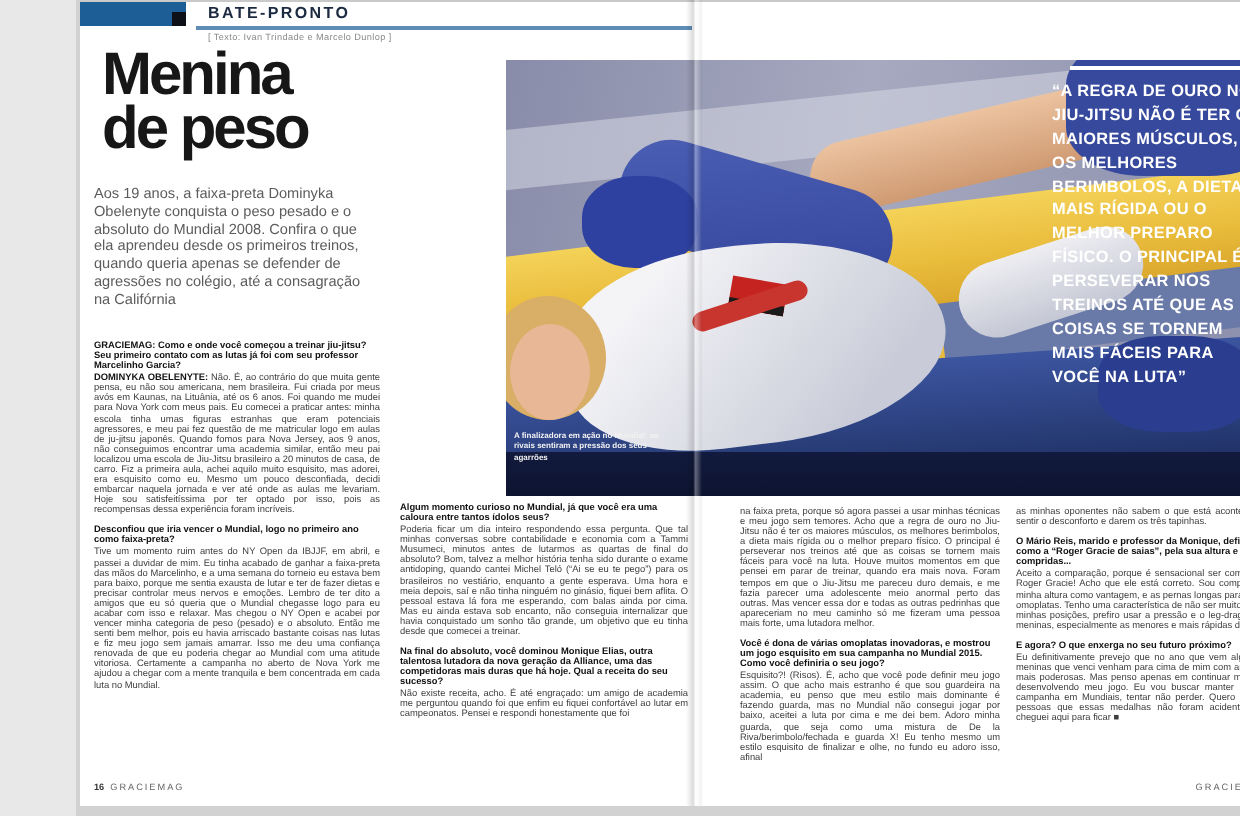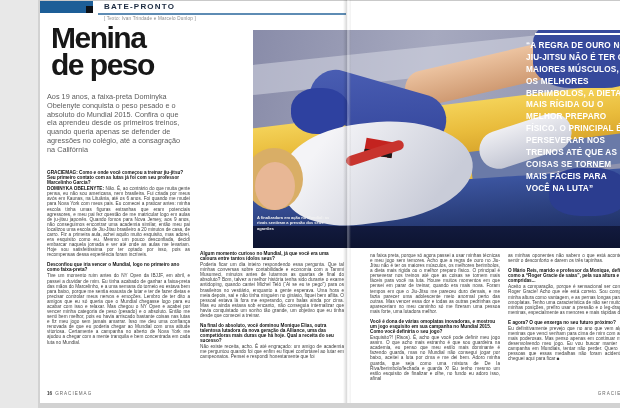--- a/index.html
+++ b/index.html
@@ -83,21 +83,21 @@
   <div class="kicker-sq"></div>
   <div class="kicker">BATE-PRONTO</div>
   <div class="kicker-rule"></div>
   <div class="byline">[ Texto: Ivan Trindade e Marcelo Dunlop ]</div>
 
   <div class="title">
     <div>Menina</div>
     <div>de peso</div>
   </div>
 
-  <div class="intro">Aos 19 anos, a faixa-preta Dominyka Obelenyte conquista o peso pesado e o absoluto do Mundial 2015. Confira o que ela aprendeu desde os primeiros treinos, quando queria apenas se defender de agressões no colégio, até a consagração na Califórnia</div>
+  <div class="intro">Aos 19 anos, a faixa-preta Dominyka Obelenyte conquista o peso pesado e o absoluto do Mundial 2008. Confira o que ela aprendeu desde os primeiros treinos, quando queria apenas se defender de agressões no colégio, até a consagração na Califórnia</div>
 
   <div class="photo">
     <div class="ph-top"></div>
     <div class="ph-streak"></div>
     <div class="ph-yellow1"></div>
     <div class="ph-mid"></div>
     <div class="ph-yellow2"></div>
     <div class="ph-deep"></div>
     <div class="ph-floor"></div>
     <div class="ph-leg-skin"></div>

